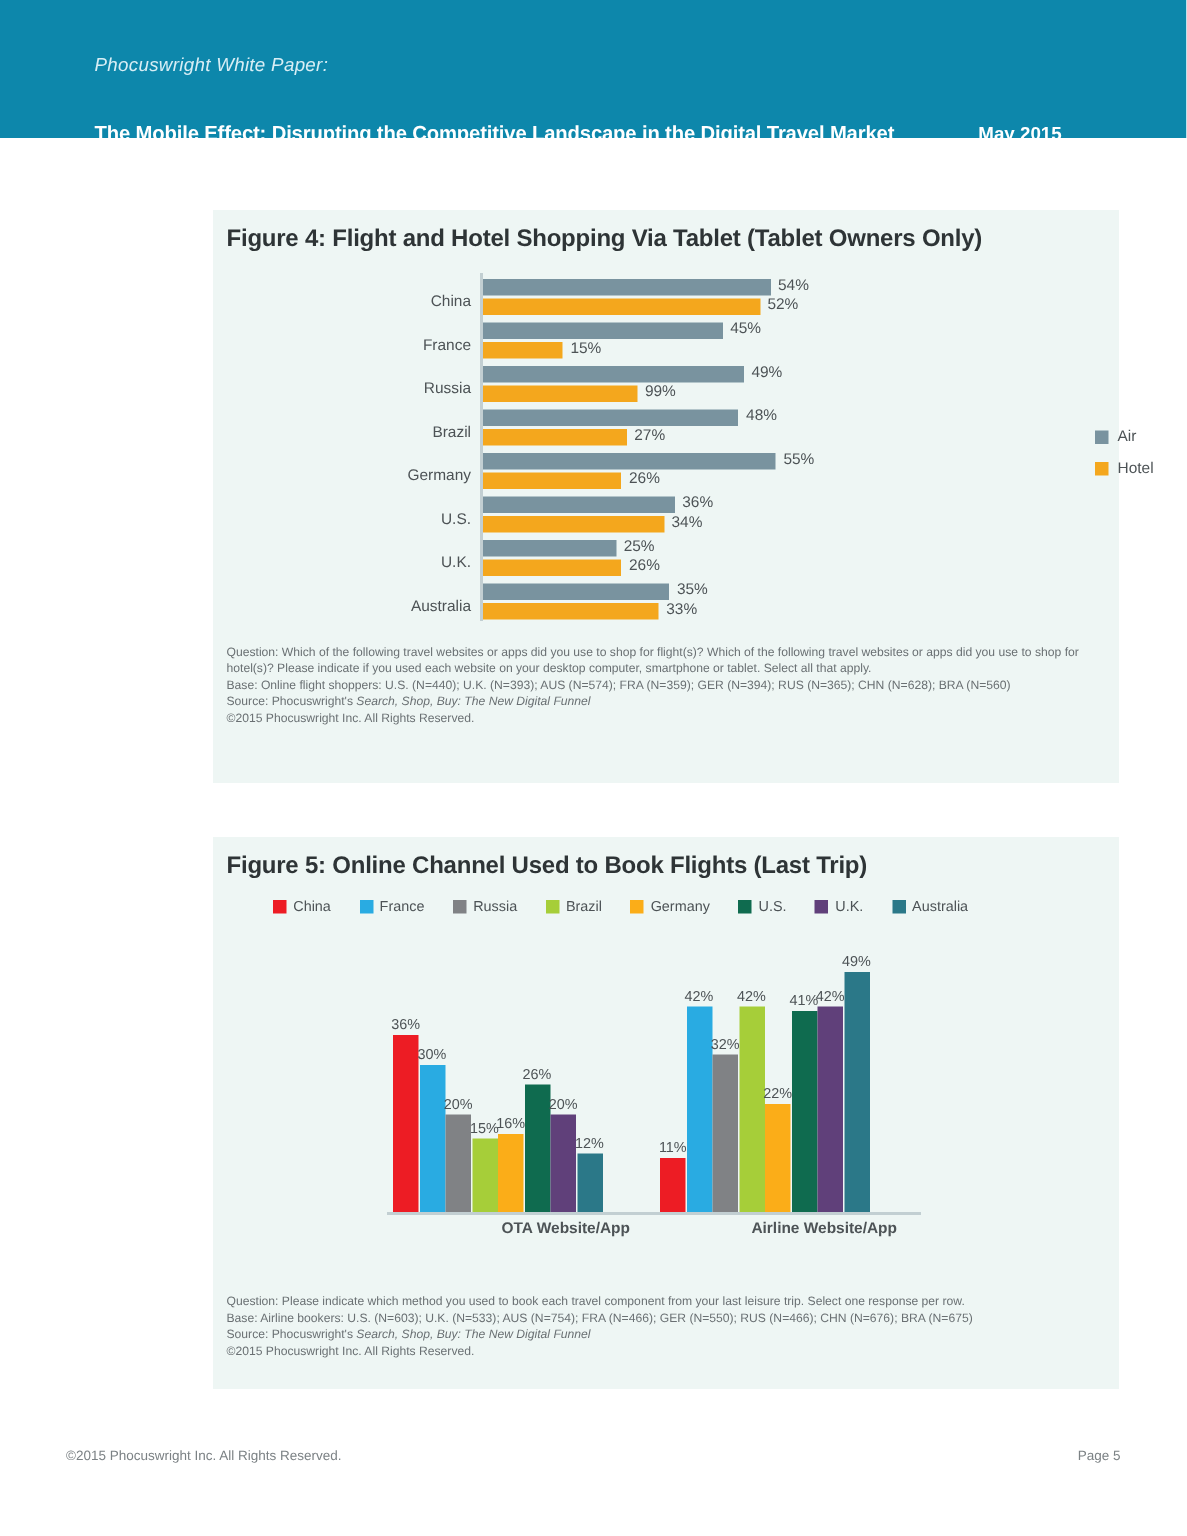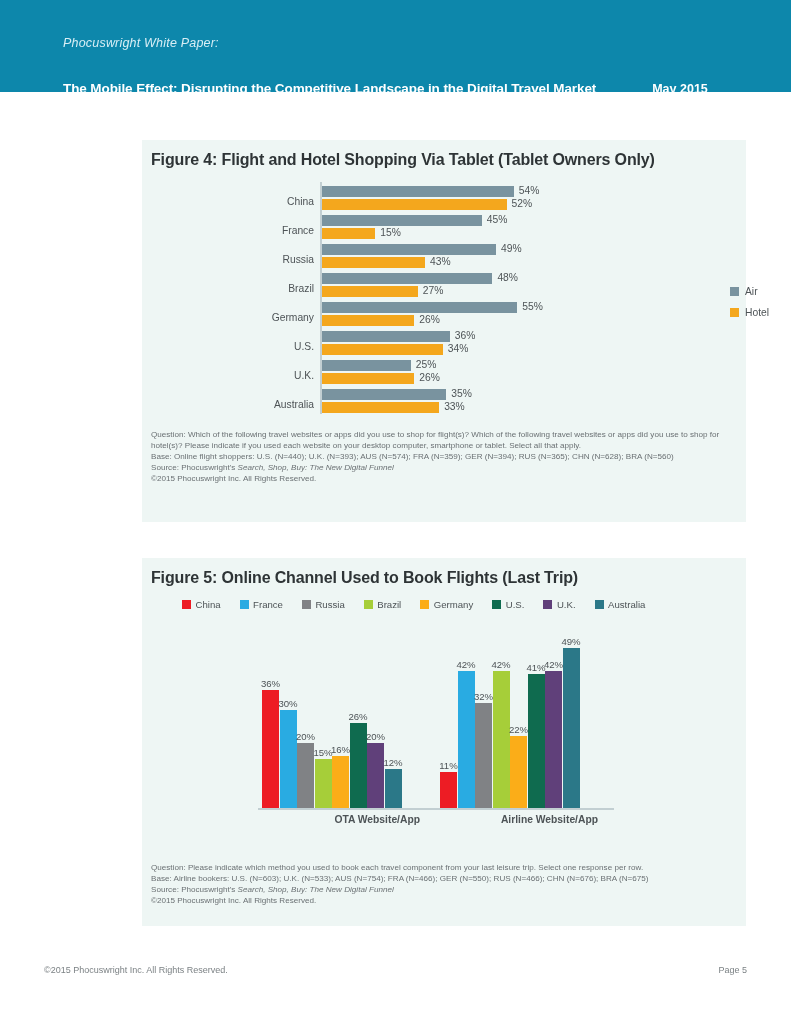--- a/index.html
+++ b/index.html
@@ -144,21 +144,21 @@
         <div class="h-val" style="top: 19.5px; left: 361.6px;">52%</div>
         <div class="h-cat" style="top: 47px;">France</div>
         <div class="h-bar air" style="top: 37px; width: 159.75px; background: rgb(121, 147, 159);"></div>
         <div class="h-val" style="top: 36px; left: 336.75px;">45%</div>
         <div class="h-bar hotel" style="top: 49.5px; width: 53.25px; background: rgb(244, 167, 29);"></div>
         <div class="h-val" style="top: 48.5px; left: 230.25px;">15%</div>
         <div class="h-cat" style="top: 76px;">Russia</div>
         <div class="h-bar air" style="top: 66px; width: 173.95px; background: rgb(121, 147, 159);"></div>
         <div class="h-val" style="top: 65px; left: 350.95px;">49%</div>
         <div class="h-bar hotel" style="top: 78.5px; width: 102.95px; background: rgb(244, 167, 29);"></div>
-        <div class="h-val" style="top: 77.5px; left: 279.95px;">43%</div>
+        <div class="h-val" style="top: 77.5px; left: 279.95px;">99%</div>
         <div class="h-cat" style="top: 105px;">Brazil</div>
         <div class="h-bar air" style="top: 95px; width: 170.4px; background: rgb(121, 147, 159);"></div>
         <div class="h-val" style="top: 94px; left: 347.4px;">48%</div>
         <div class="h-bar hotel" style="top: 107.5px; width: 95.85px; background: rgb(244, 167, 29);"></div>
         <div class="h-val" style="top: 106.5px; left: 272.85px;">27%</div>
         <div class="h-cat" style="top: 134px;">Germany</div>
         <div class="h-bar air" style="top: 124px; width: 195.25px; background: rgb(121, 147, 159);"></div>
         <div class="h-val" style="top: 123px; left: 372.25px;">55%</div>
         <div class="h-bar hotel" style="top: 136.5px; width: 92.3px; background: rgb(244, 167, 29);"></div>
         <div class="h-val" style="top: 135.5px; left: 269.3px;">26%</div>

